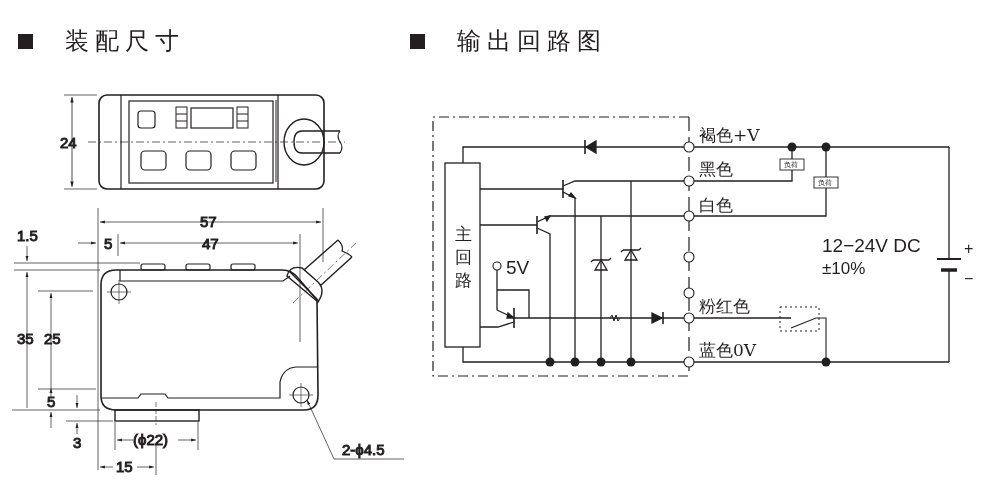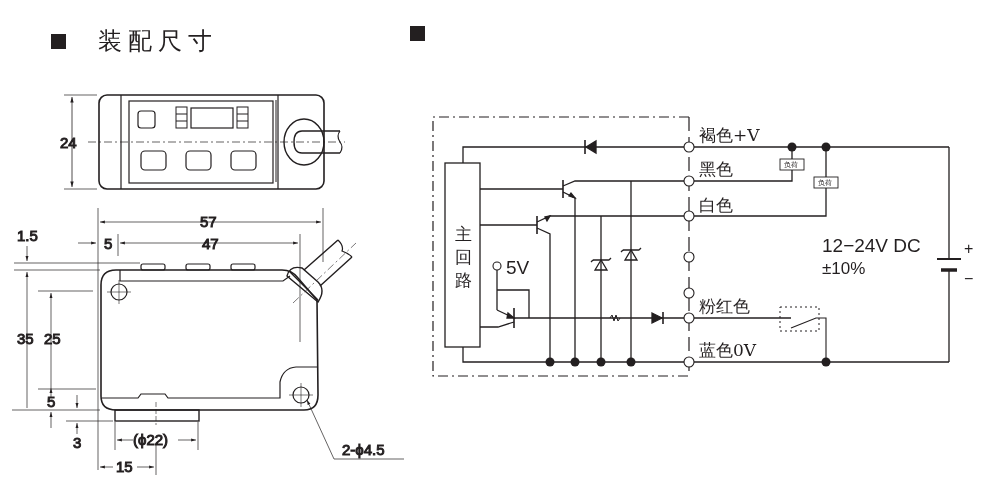--- a/index.html
+++ b/index.html
@@ -1,37 +1,38 @@
 <!DOCTYPE html>
 <html><head>
 <meta charset="utf-8">
 <style>
   html, body { margin: 0; padding: 0; background: #ffffff; }
   body { width: 997px; height: 482px; position: relative; overflow: hidden;
          font-family: "DejaVu Sans", sans-serif; color: #231f20; }
   .heading { position: absolute; top: 26px; display: flex; align-items: center; }
   .heading .sq { width: 15px; height: 15px; background: #231f20; display: inline-block; }
   .heading .title { font-family: "DejaVu Serif", serif; font-size: 24px; letter-spacing: 6px; margin-left: 32px; line-height: 30px; }
-  #h-left { left: 51px; }
+  #h-left { left: 18px; }
   #h-right { left: 410px; }
   svg { position: absolute; left: 0; top: 0; }
   .dim { font-family: "Liberation Sans", sans-serif; font-size: 15px; fill: #231f20; }
   .lbl { font-family: "DejaVu Serif", serif; font-size: 17px; fill: #231f20; }
   .lbl-s { font-family: "Liberation Sans", sans-serif; font-size: 19px; fill: #231f20; }
   .tiny { font-family: "DejaVu Serif", serif; font-size: 7px; fill: #231f20; }
 </style>
 </head>
 <body>
 
 <div class="heading" id="h-left">
   <span class="sq"></span>
   <span class="title">装配尺寸</span>
 </div>
 <div class="heading" id="h-right">
   <span class="sq"></span>
+  <span class="title">输出回路图</span>
 </div>
 
 <svg width="997" height="482" viewBox="0 0 997 482" fill="none" stroke="#231f20">
   <defs>
     <marker id="arr" viewBox="0 0 10 10" refX="10" refY="5" markerWidth="7" markerHeight="7" orient="auto-start-reverse">
       <path d="M0,2 L10,5 L0,8 z" fill="#231f20" stroke="none"></path>
     </marker>
   </defs>
 
   <g>

